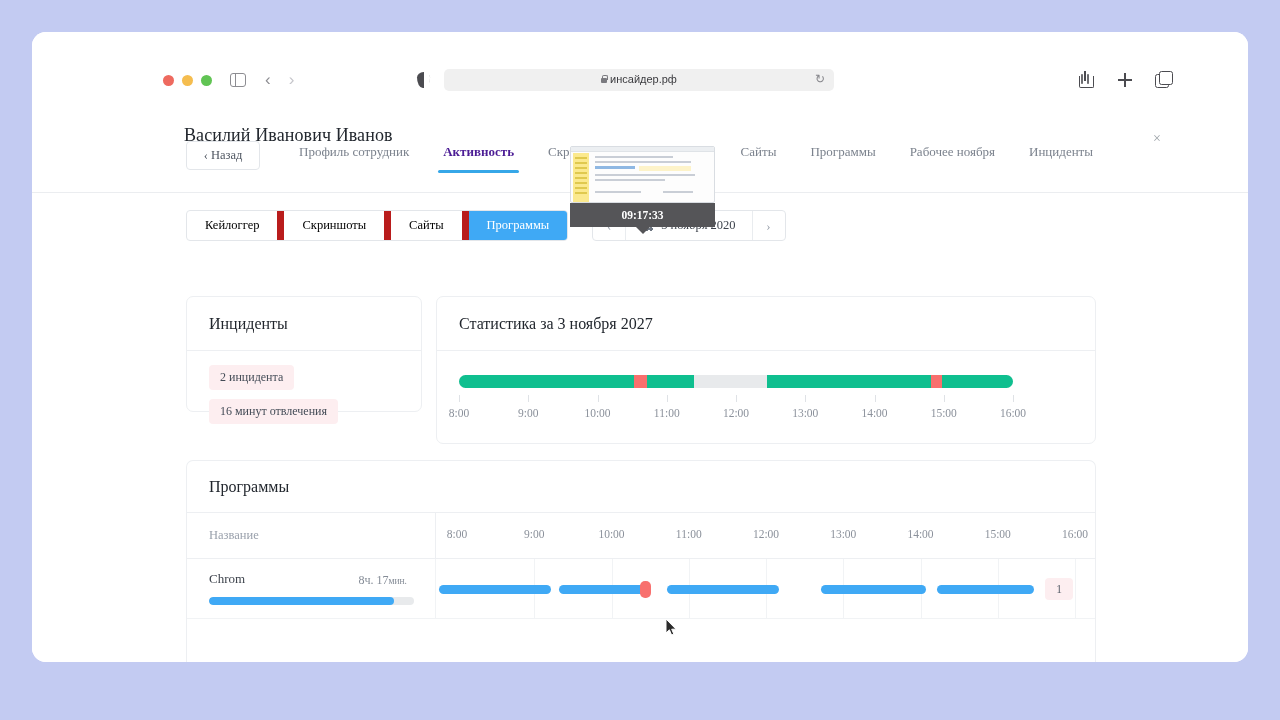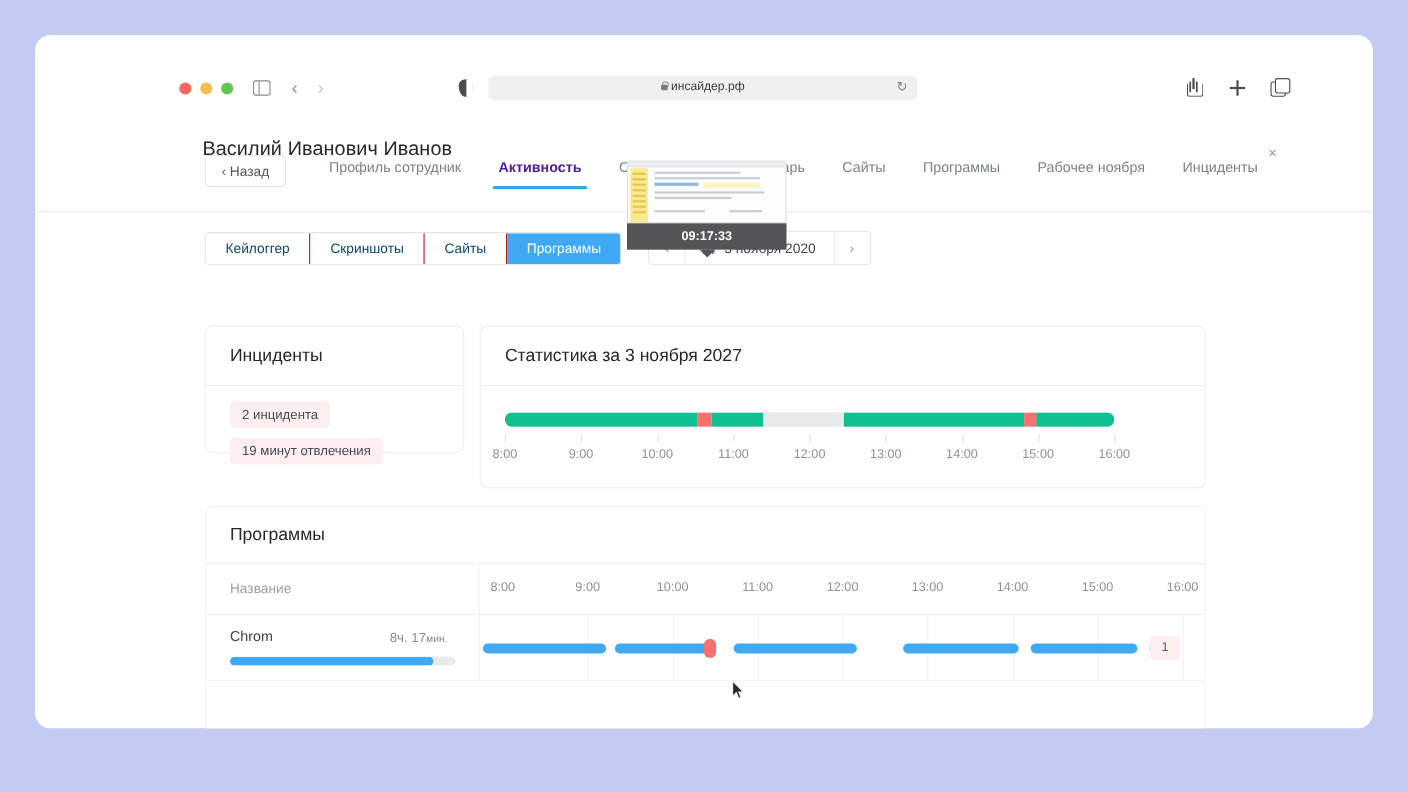--- a/index.html
+++ b/index.html
@@ -122,20 +122,21 @@
     width: 12px; height: 12px;
     border: 1.4px solid #4b4b50; border-radius: 2.5px;
     background: #fff;
   }
 
   
   .page {
     position: relative;
     background: #ffffff;
     height: 562px;
+    font-family: Liberation Serif, serif;
   }
   .page-title {
     position: absolute; left: 152px; top: 25px;
     font-size: 18px; color: #22272e; letter-spacing: 0.1px;
   }
   .close-x {
     position: absolute; right: 87px; top: 32px;
     font-size: 14px; color: #9aa0a6; line-height: 14px;
     cursor: pointer;
   }
@@ -172,23 +173,23 @@
 
   .subbar {
     position: absolute; left: 154px; top: 110px;
     display: flex; align-items: center; gap: 24px;
   }
   .seg {
     display: flex; border: 1px solid #e3e6ea; border-radius: 4px;
     overflow: hidden; background: #fff;
   }
   .seg-item {
-    font-size: 12.5px; color: #0c4a6e;
+    font-size: 12.5px; color: #000000;
     padding: 7px 18px; cursor: pointer;
-    border-right: 1px solid #b91c1c;
+    border-right: 7px solid #b91c1c;
     white-space: nowrap;
   }
   .seg-item:last-child { border-right: none; }
   .seg-item.active { background: #3fa9f5; color: #ffffff; }
 
   .datepick {
     display: flex; align-items: center;
     border: 1px solid #e3e6ea; border-radius: 4px; background: #fff;
     height: 31px; overflow: hidden;
   }
@@ -431,21 +432,21 @@
           <span>3 ноября 2020</span>
         </div>
         <div class="dp-arrow r">›</div>
       </div>
     </div>
 
     <div class="card incidents-card">
       <div class="card-head">Инциденты</div>
       <div class="incident-body">
         <div><span class="chip">2 инцидента</span></div>
-        <div><span class="chip">19 минут отвлечения</span></div>
+        <div><span class="chip">16 минут отвлечения</span></div>
       </div>
     </div>
 
     <div class="card stats-card">
       <div class="card-head">Статистика за 3 ноября 2027</div>
       <div class="stats-body">
         <div class="timeline-bar" id="tl-bar">
             <div class="tl-seg" style="left: 0px; width: 174.51px; background: rgb(15, 191, 143);"></div>
             <div class="tl-seg" style="left: 188.36px; width: 47.09px; background: rgb(15, 191, 143);"></div>
             <div class="tl-seg" style="left: 308.162px; width: 164.123px; background: rgb(15, 191, 143);"></div>

